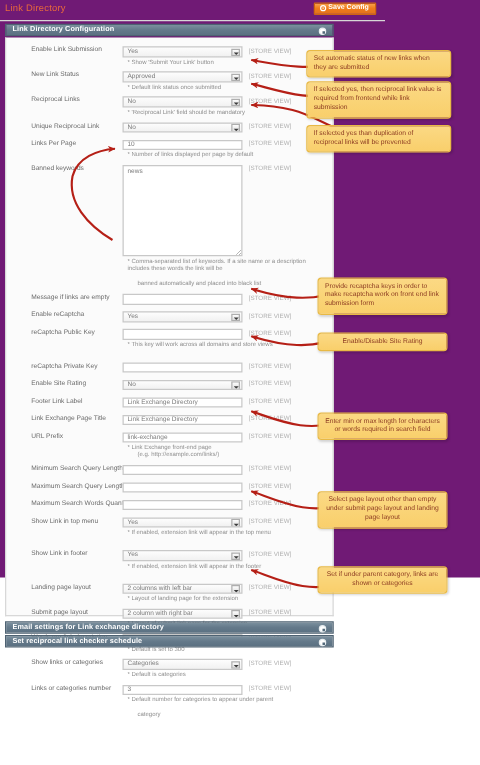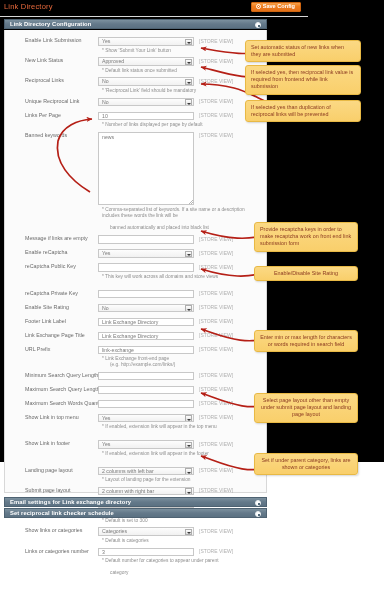--- a/index.html
+++ b/index.html
@@ -6,21 +6,21 @@
   html, body {
     margin: 0; padding: 0;
     width: 384px; height: 612px;
     background: #ffffff;
     font-family: "Liberation Sans", sans-serif;
     overflow: hidden;
   }
   #page {
     position: relative;
     width: 384px; height: 462px;
-    background: #000000;
+    background: #701a75;
   }
 
   
   .page-head {
     position: absolute; left: 0; top: 0; width: 308px; height: 17px;
     border-bottom: 1px solid #d6d6d6;
   }
   .page-title {
     position: absolute; left: 4px; top: 2px;
     font-size: 7.5px; color: #e8693c; letter-spacing: .2px;

